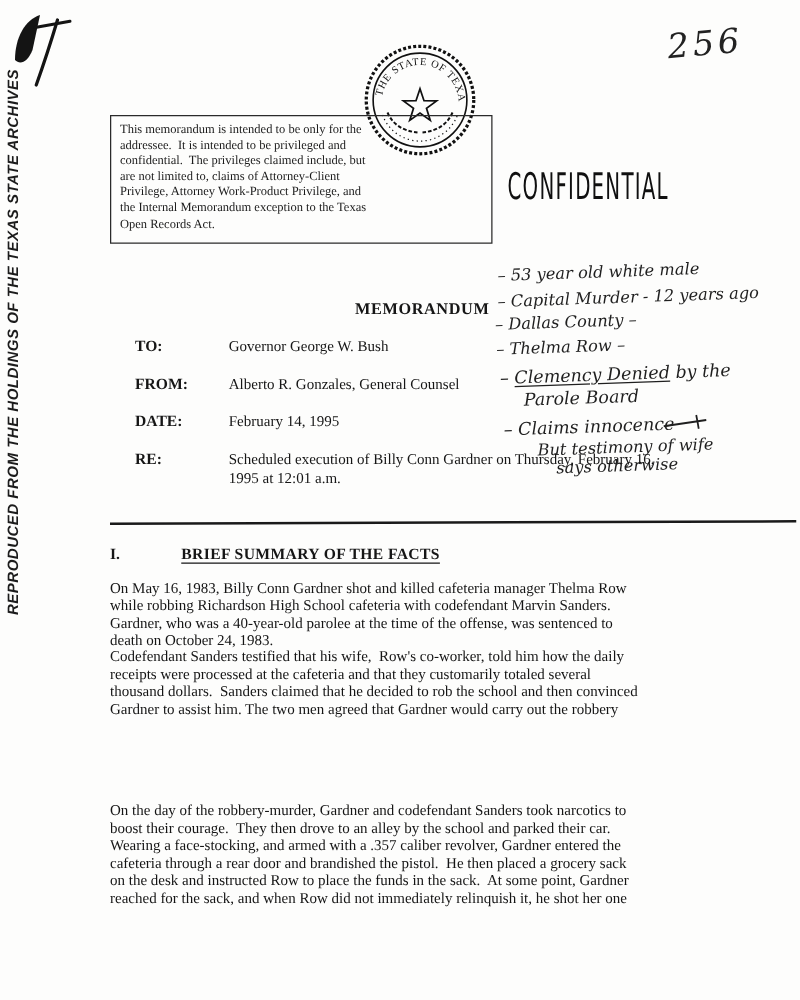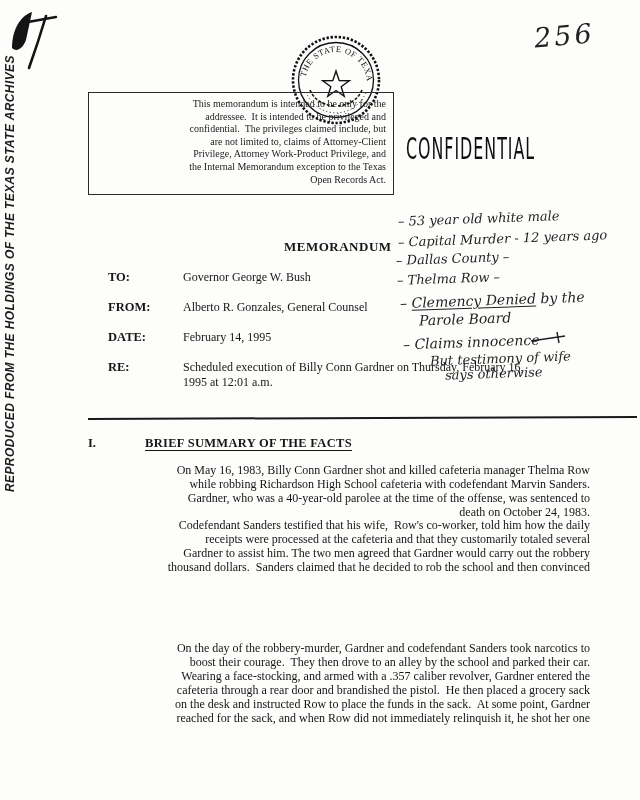--- a/index.html
+++ b/index.html
@@ -16,21 +16,21 @@
   }
   .corner-mark{position:absolute; left:2px; top:6px;}
   .page-number{
     position:absolute; left:534px; top:20px; font-style:italic;
     font-family:"DejaVu Serif", serif; font-size:27px; letter-spacing:3px;
     transform:rotate(-5deg); color:#222;
   }
   .seal{position:absolute; left:290px; top:34px;}
   .notice-box{
     position:absolute; left:88px; top:92px; width:306px; height:103px;
-    border:1px solid #2a2a2a; padding:5px 7px; box-sizing:border-box;text-align:right;
+    border:1px solid #2a2a2a; padding:5px 7px; box-sizing:border-box;
   }
   .notice-line{white-space:pre; font-size:10px; line-height:12.6px; color:#1b1b1b;}
   .stamp{
     position:absolute; left:406px; top:132px;
     font-family:"DejaVu Sans", sans-serif; font-size:24px; font-weight:500;
     letter-spacing:1.5px; color:#101010;
     transform:scale(0.66,1.22); transform-origin:top left; white-space:nowrap;
   }
   .hw{
     position:absolute; font-family:"DejaVu Serif", serif; font-style:italic;
@@ -45,21 +45,21 @@
   }
   .fld-label{position:absolute; left:108px; font-weight:bold; font-size:12.5px;}
   .fld-value{position:absolute; left:183px; font-size:12px; white-space:pre-line; width:405px; line-height:15px;}
   .divider{position:absolute; left:88px; top:417px; width:549px; height:2px; background:#1a1a1a; transform:rotate(-.2deg);}
   .sec-num{position:absolute; left:88px; top:436px; font-weight:bold; font-size:12.5px;}
   .sec-title{
     position:absolute; left:145px; top:436px; font-weight:bold; font-size:12.5px;
     text-decoration:underline; text-underline-offset:2.5px; letter-spacing:.3px;text-align:center;
   }
   .para{position:absolute; left:88px; width:502px;}
-  .pline{white-space:pre; font-size:12px; line-height:14.1px; color:#151515;text-align:right;}
+  .pline{white-space:pre; font-size:12px; line-height:14.1px; color:#151515;}
   .scribble{position:absolute;}
 </style>
 </head>
 <body>
 
 <div class="page">
 
   <div class="sidebar-text">REPRODUCED FROM THE HOLDINGS OF THE TEXAS STATE ARCHIVES</div>
 
   <svg class="corner-mark" width="58" height="70" viewBox="0 0 58 70">
@@ -129,22 +129,22 @@
   <div class="para" style="top:463px;">
     <div class="pline">On May 16, 1983, Billy Conn Gardner shot and killed cafeteria manager Thelma Row</div>
     <div class="pline">while robbing Richardson High School cafeteria with codefendant Marvin Sanders.</div>
     <div class="pline">Gardner, who was a 40-year-old parolee at the time of the offense, was sentenced to</div>
     <div class="pline">death on October 24, 1983.</div>
   </div>
 
   <div class="para" style="top:518px;">
     <div class="pline">Codefendant Sanders testified that his wife,  Row's co-worker, told him how the daily</div>
     <div class="pline">receipts were processed at the cafeteria and that they customarily totaled several</div>
+    <div class="pline">thousand dollars.  Sanders claimed that he decided to rob the school and then convinced</div>
     <div class="pline">Gardner to assist him. The two men agreed that Gardner would carry out the robbery</div>
-    <div class="pline">thousand dollars.  Sanders claimed that he decided to rob the school and then convinced</div>
   </div>
 
   <div class="para" style="top:641px;">
     <div class="pline">On the day of the robbery-murder, Gardner and codefendant Sanders took narcotics to</div>
     <div class="pline">boost their courage.  They then drove to an alley by the school and parked their car.</div>
     <div class="pline">Wearing a face-stocking, and armed with a .357 caliber revolver, Gardner entered the</div>
     <div class="pline">cafeteria through a rear door and brandished the pistol.  He then placed a grocery sack</div>
     <div class="pline">on the desk and instructed Row to place the funds in the sack.  At some point, Gardner</div>
     <div class="pline">reached for the sack, and when Row did not immediately relinquish it, he shot her one</div>
   </div>

